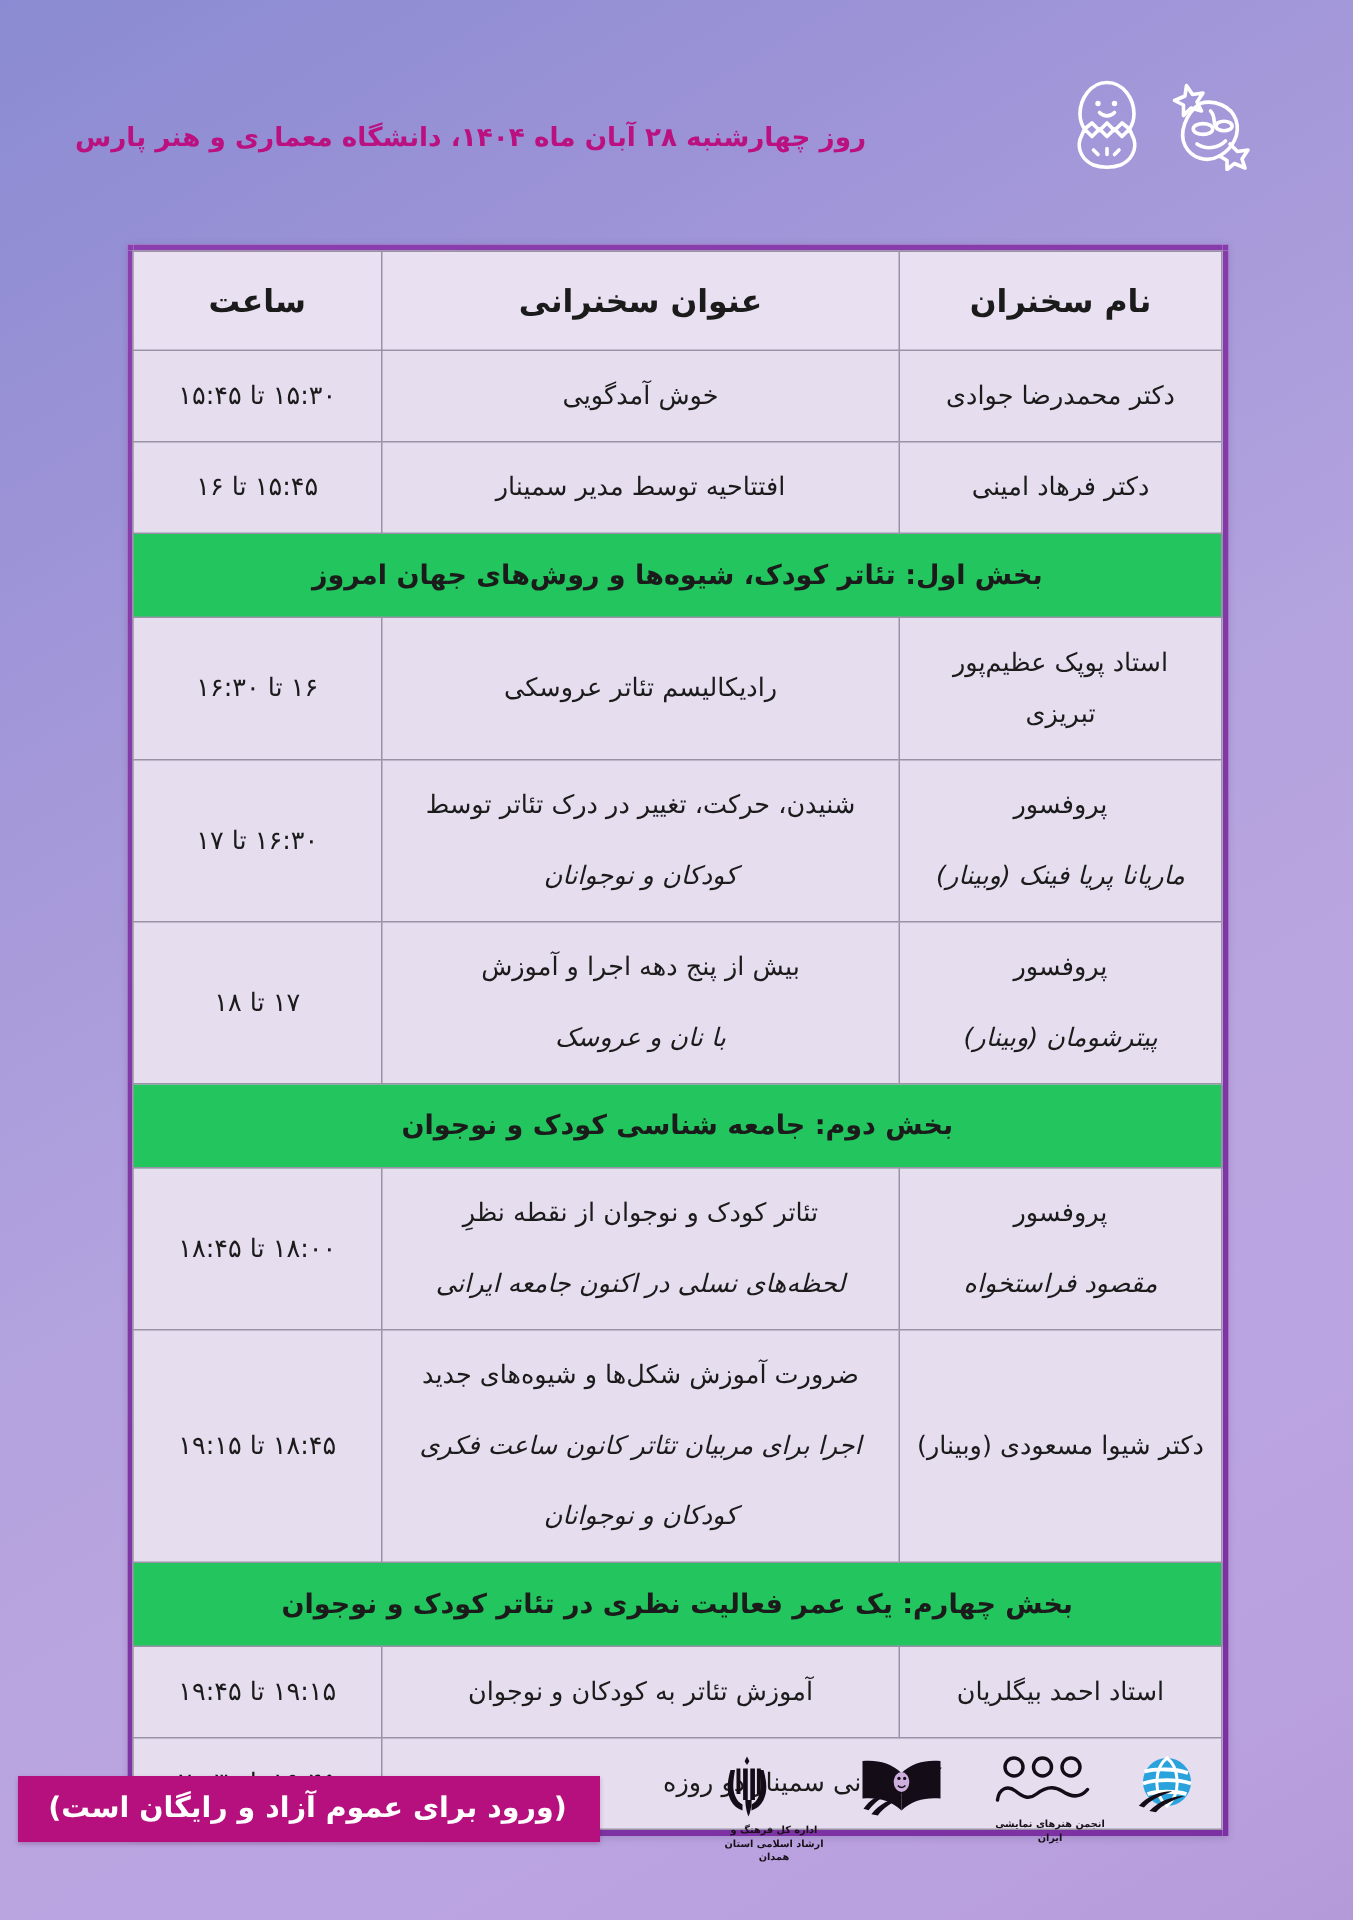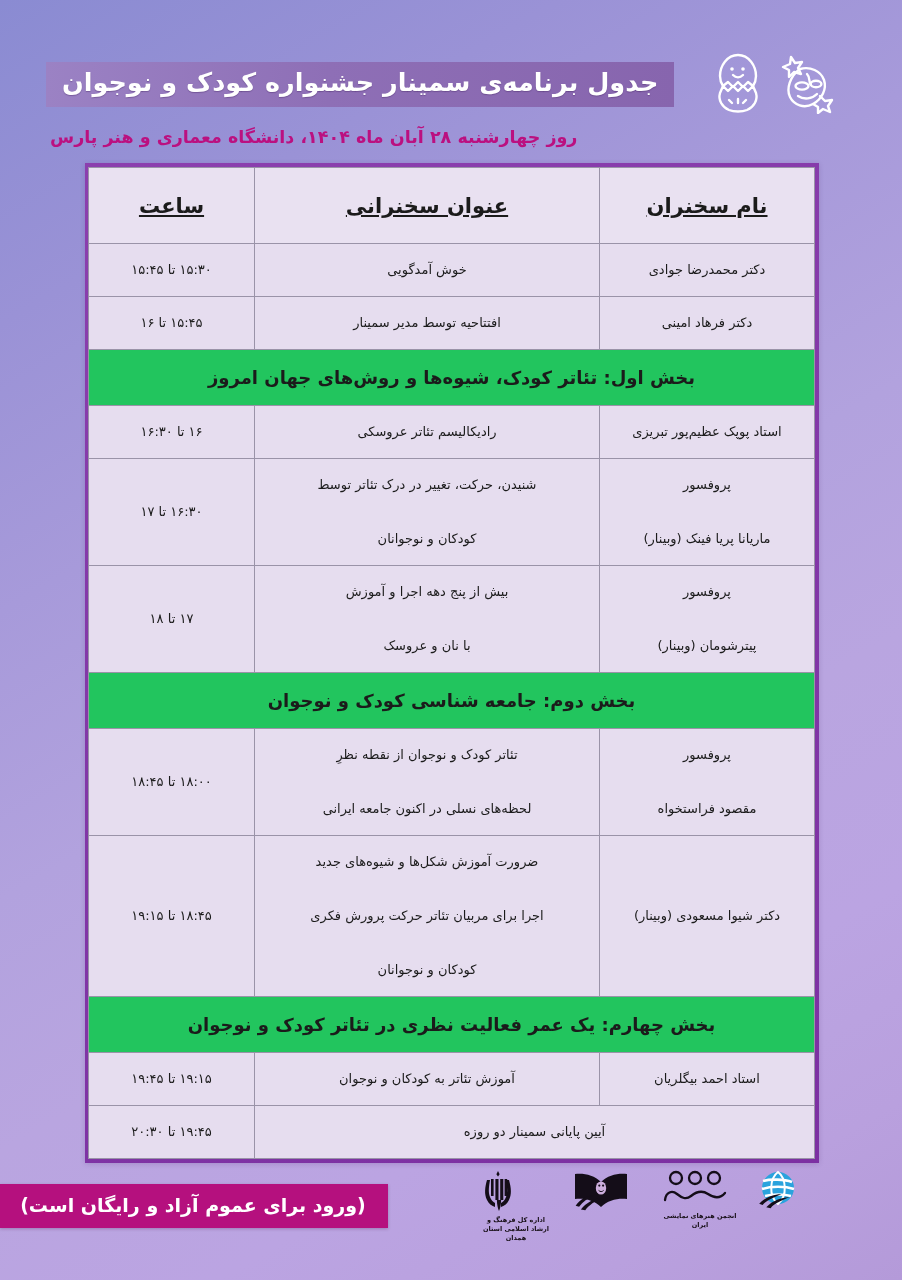--- a/index.html
+++ b/index.html
@@ -99,28 +99,27 @@
     border: 1px solid #9a93a8;
     text-align: center;
     vertical-align: middle;
     color: #1b1b1b;
     background: #e7dff0;
   }
 
   table.schedule thead th {
     font-size: 21px;
     font-weight: bold;
-    height: 76px;
+    height: 66px;
     background: #e9e1f1;
     padding: 4px 6px;
-    text-decoration: underline;
   }
 
   table.schedule td {
-    font-size: 13px;
+    font-size: 17px;
     font-weight: normal;
     padding: 13px 10px;
     line-height: 2.0;
     background: #e6ddef;
   }
 
   td.time-cell {
     font-size: 16px;
     letter-spacing: .3px;
   }
@@ -128,34 +127,34 @@
   tr.section-row td {
     font-size: 18px;
     font-weight: bold;
     height: 56px;
     padding: 6px 10px;
     background: #22c55e;
     line-height: 1.4;
   }
 
   .cell-lines span { display: block; }
-  .cell-lines span + span { margin-top: 28px; }
+  .cell-lines span + span { margin-top: 13px; font-style: italic; }
 
   
   .footer {
     position: absolute;
     left: 0;
     right: 0;
     bottom: 0;
     height: 118px;
   }
 
   .footer-banner {
     position: absolute;
-    left: 0;
+    left: 12px;
     top: 22px;
     background: #b5107e;
     color: #ffffff;
     font-size: 19px;
     font-weight: bold;
     padding: 10px 22px 12px 20px;
     white-space: nowrap;
     min-width: 388px;
     text-align: center;
     box-shadow: 0 1px 3px rgba(70,0,50,.25);
@@ -211,21 +210,20 @@
         <circle cx="20" cy="17" r="1.8" fill="#ffffff" stroke="none"></circle>
         <circle cx="31" cy="17" r="1.8" fill="#ffffff" stroke="none"></circle>
         <path d="M21 23 C24 26 28 26 31 23"></path>
         <path d="M41 34 L44 41 C46 48 42 55 35 58 C30 60 22 60 17 58 C10 55 6 48 8 41 L11 34 L16 39 L21 34 L26 39 L31 34 L36 39 Z"></path>
         <path d="M17 48 L20 51 M26 47 L26 51 M34 48 L31 51"></path>
       </svg>
     </span>
   </div>
 
   <div class="title-block">
-    <div class="title-banner">جدول برنامه‌ی سمینار جشنواره کودک و نوجوان</div>
     <div class="title-sub">روز چهارشنبه ۲۸ آبان ماه ۱۴۰۴، دانشگاه معماری و هنر پارس</div>
   </div>
 </div>
 
 <div class="table-wrap">
   <table class="schedule">
     <colgroup>
       <col class="c-speaker">
         <col class="c-topic">
         <col class="c-time">
@@ -330,21 +328,21 @@
         </tr>
         <tr>
           <td>
             <div class="cell-lines">
               <span>دکتر شیوا مسعودی (وبینار)</span>
             </div>
           </td>
           <td>
             <div class="cell-lines">
               <span>ضرورت آموزش شکل‌ها و شیوه‌های جدید</span>
-              <span>اجرا برای مربیان تئاتر حرکت پرورش فکری</span>
+              <span>اجرا برای مربیان تئاتر کانون ساعت فکری</span>
               <span>کودکان و نوجوانان</span>
             </div>
           </td>
           <td class="time-cell">۱۸:۴۵ تا ۱۹:۱۵</td>
         </tr>
         <tr class="section-row">
           <td colspan="3">بخش چهارم: یک عمر فعالیت نظری در تئاتر کودک و نوجوان</td>
         </tr>
         <tr>
           <td>

